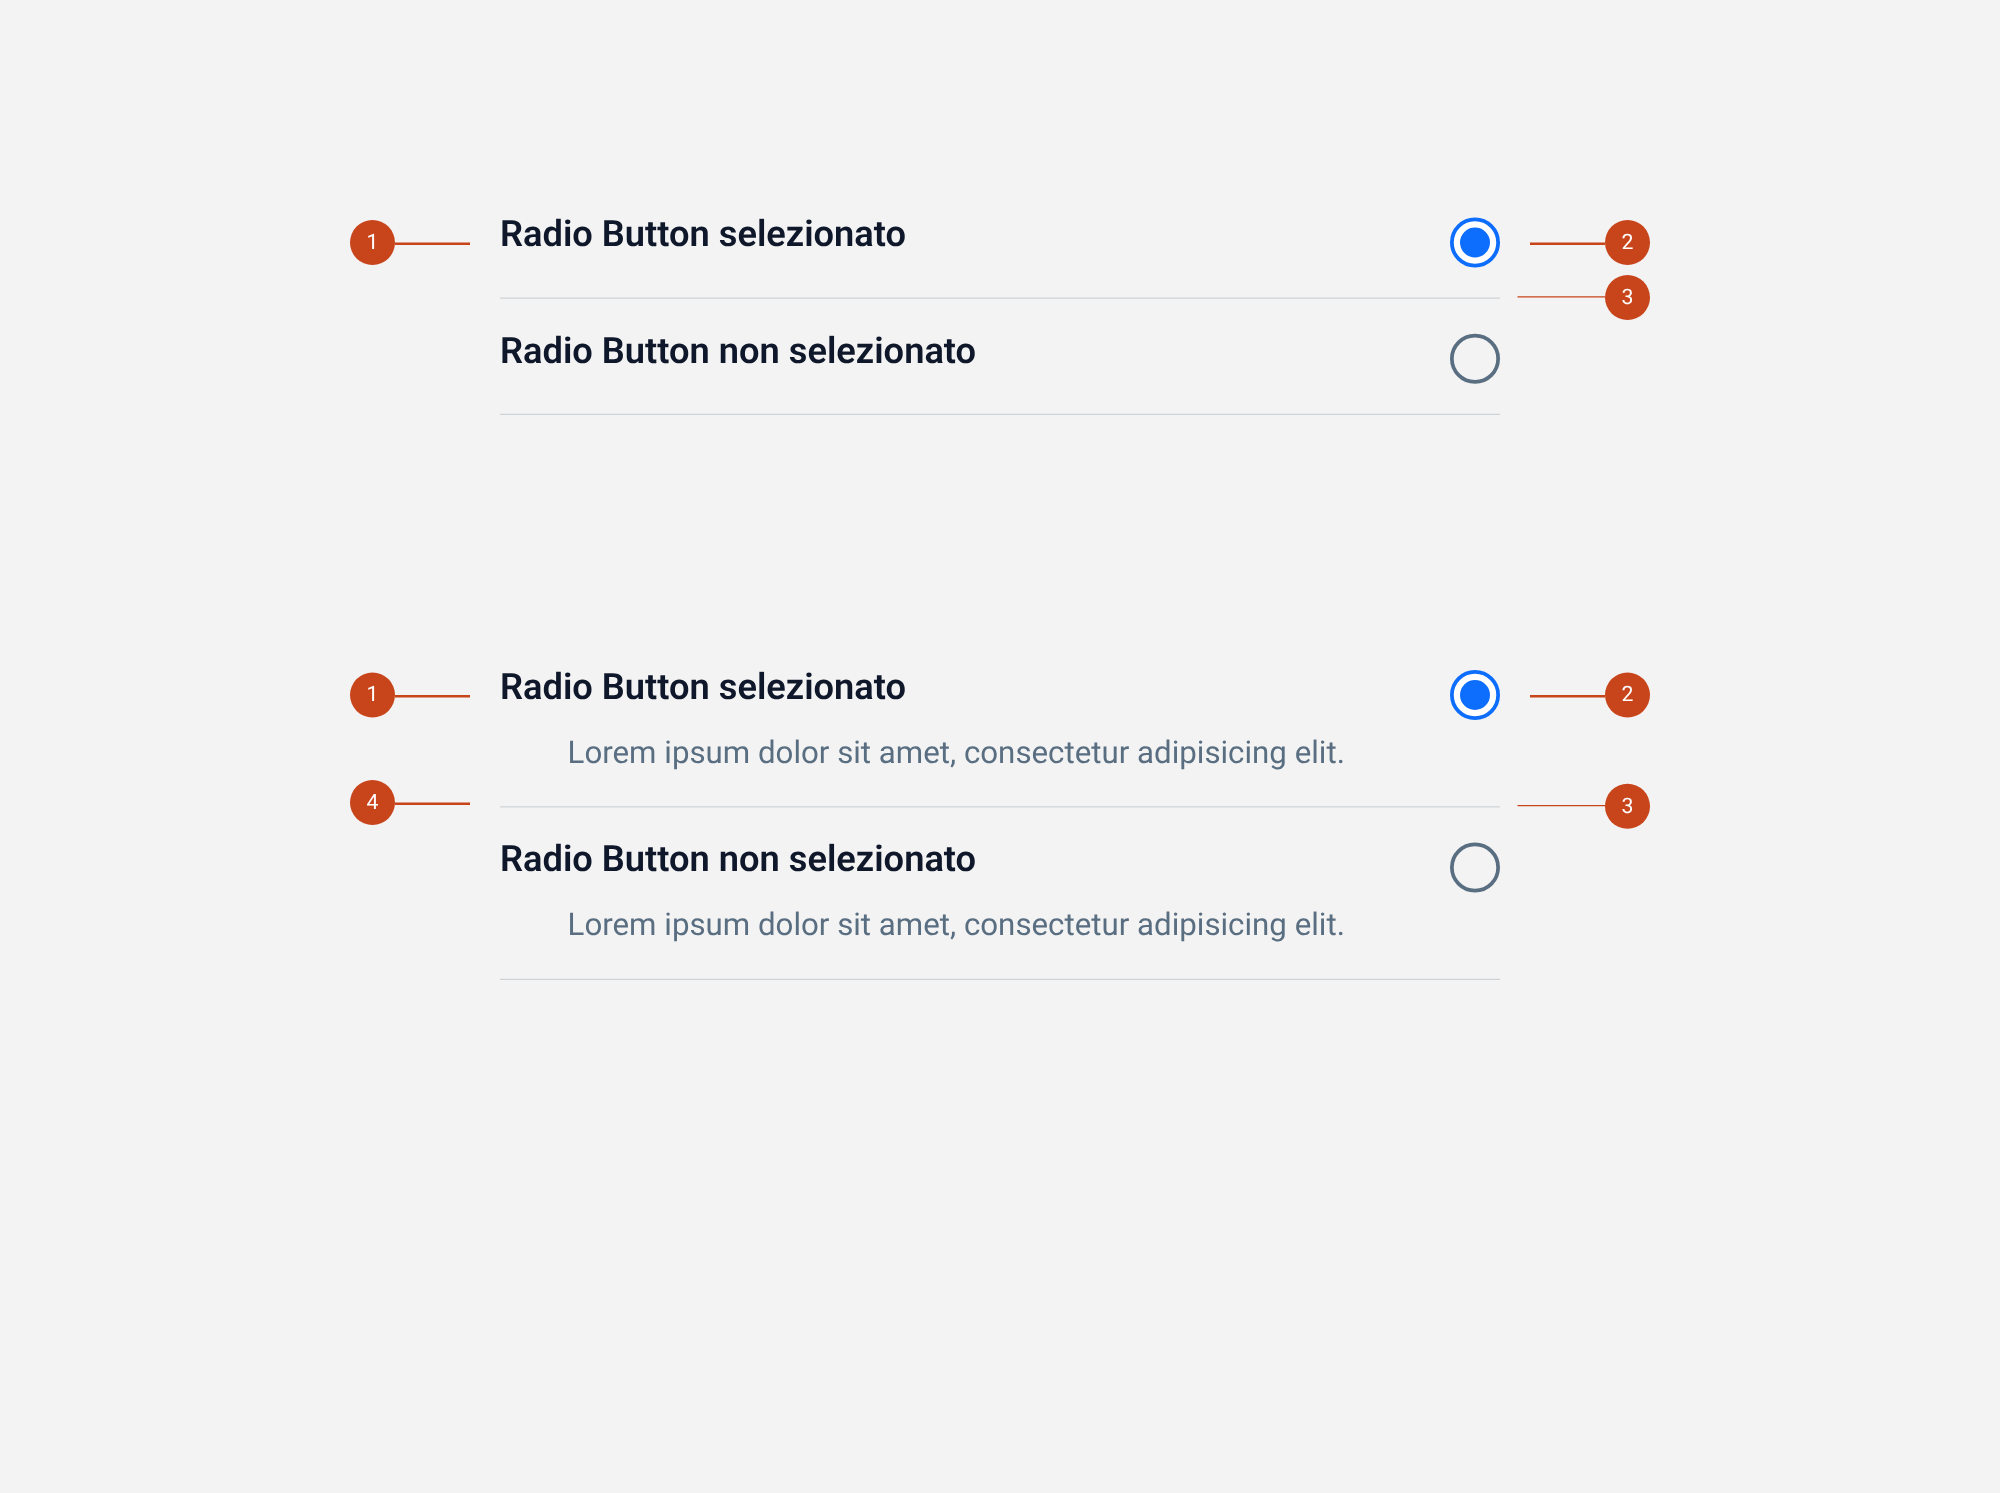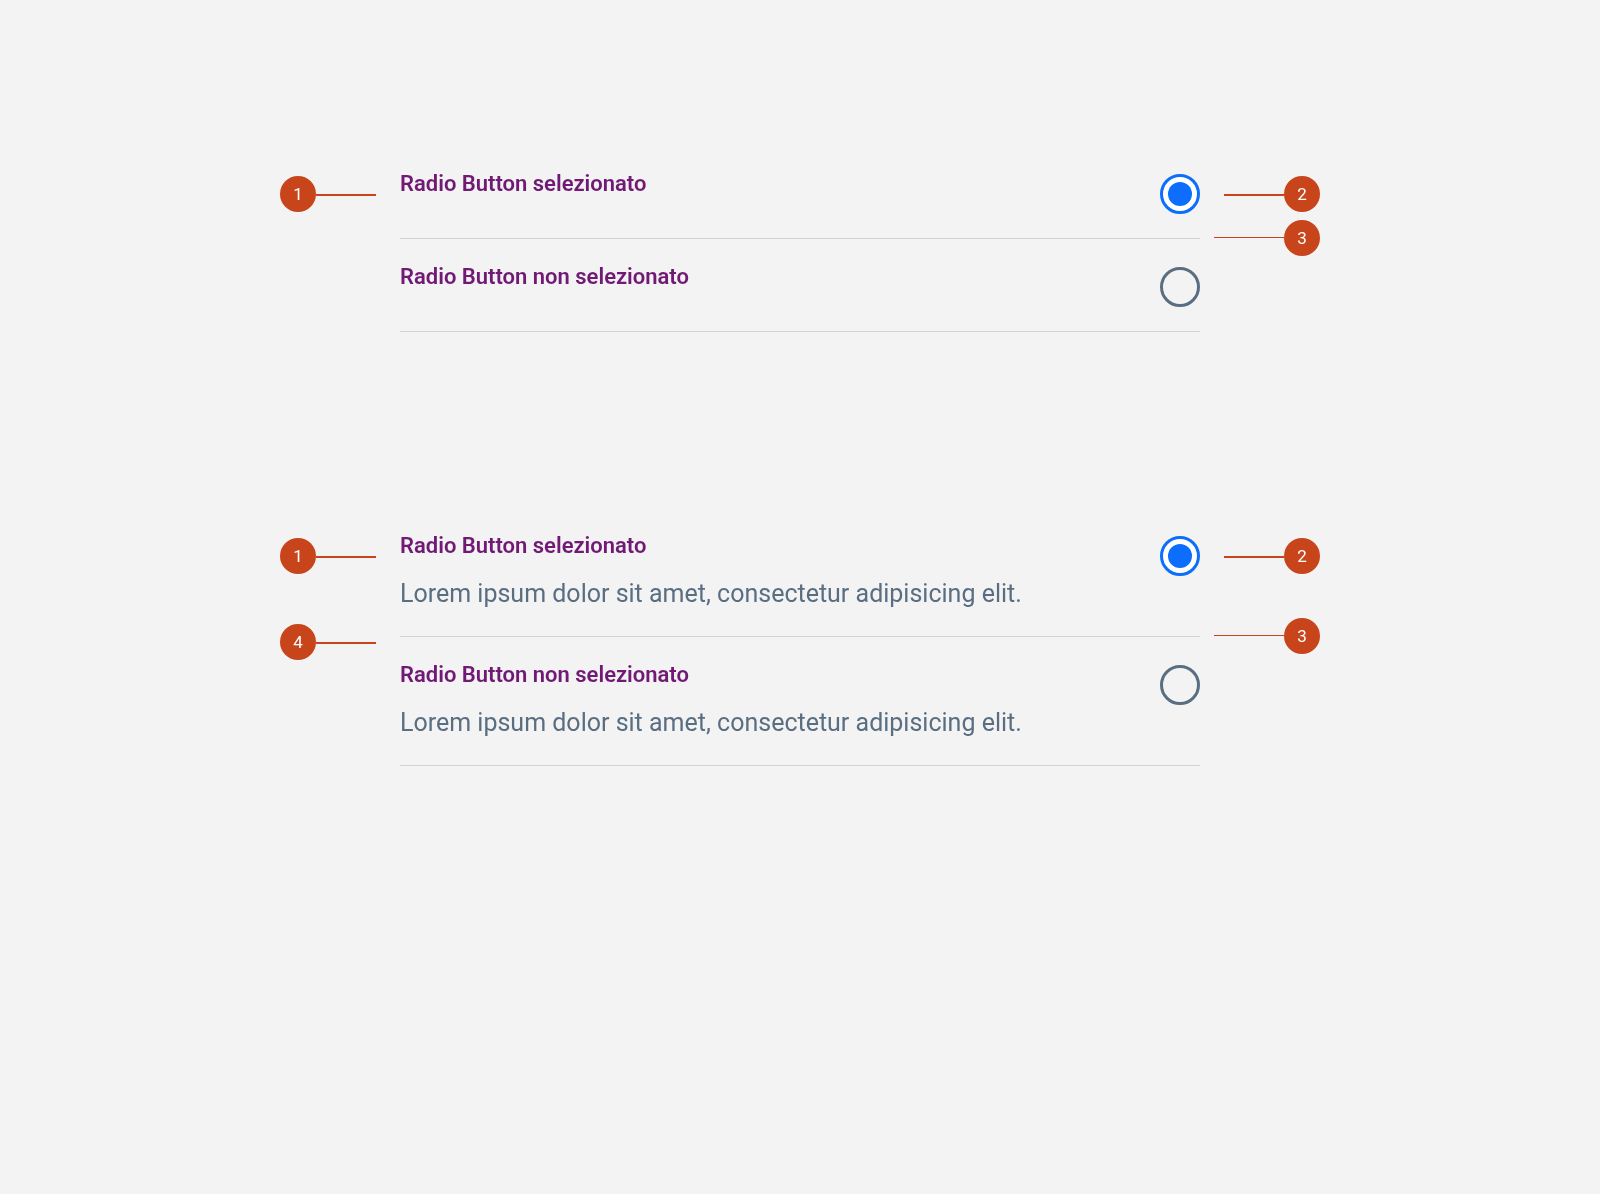--- a/index.html
+++ b/index.html
@@ -28,31 +28,32 @@
       justify-content: space-between;
       padding: 24px 0;
       border-bottom: 1px solid #d0d3d6;
       position: relative;
     }
     .row-content {
       flex: 1;
       padding-right: 30px;
     }
     .label {
-      font-size: 22px;
+      font-size: 29px;
       font-weight: 600;
-      color: #701a75;
+      color: #0f172a;
       line-height: 1.3;
     }
     .desc {
       font-size: 25px;
       color: #5a6e82;
       margin-top: 14px;
       line-height: 1.5;
       font-weight: 400;
+      text-align: center;
     }
     .radio {
       width: 40px;
       height: 40px;
       border-radius: 50%;
       flex-shrink: 0;
       position: relative;
       margin-top: 4px;
     }
     .radio.selected {

